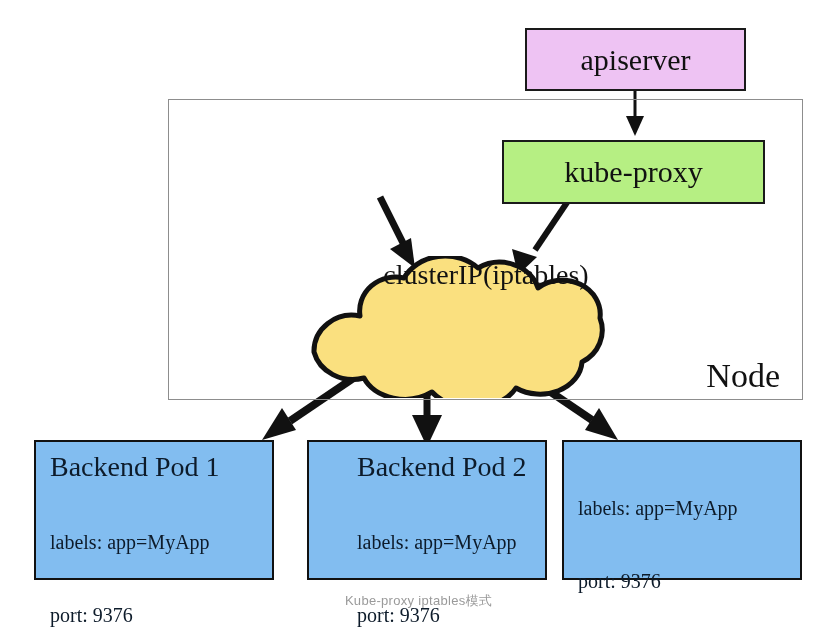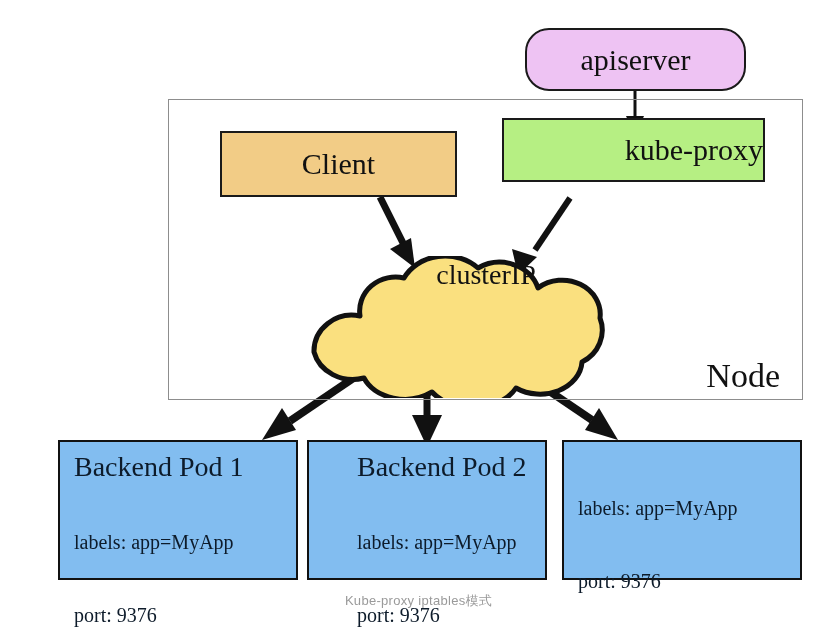--- a/index.html
+++ b/index.html
@@ -41,21 +41,20 @@
     line-height: 1.05;
     white-space: nowrap;
   }
   
   #apiserver-box {
     left: 525px;
     top: 28px;
     width: 221px;
     height: 63px;
     background: #eec3f3;
-    border-radius: 24px;
   }
   
   #node-container {
     position: absolute;
     left: 168px;
     top: 99px;
     width: 635px;
     height: 301px;
     box-sizing: border-box;
     border: 1px solid #8d8d8d;
@@ -73,25 +72,24 @@
   #client-box {
     left: 220px;
     top: 131px;
     width: 237px;
     height: 66px;
     background: #f2cc86;
   }
   
   #kubeproxy-box {
     left: 502px;
-    top: 118px;
+    top: 140px;
     width: 263px;
     height: 64px;
     background: #b6ef83;
-    align-items: flex-end;
   }
   
   #cloud-wrap {
     position: absolute;
     left: 300px;
     top: 256px;
     width: 320px;
     height: 142px;
   }
   #cloud-wrap svg {
@@ -135,21 +133,21 @@
     line-height: 1.2;
     margin-bottom: 10px;
     white-space: nowrap;
   }
   .pod-line {
     font-size: 20px;
     line-height: 1.45;
     white-space: nowrap;
     margin-top: 44px;
   }
-  #pod-1 { left: 58px; }
+  #pod-1 { left: 34px; }
   #pod-2 { left: 307px; padding-left: 48px; }
   #pod-3 { left: 562px; }
   
   #caption {
     position: absolute;
     left: 0;
     top: 592px;
     width: 837px;
     text-align: center;
     font-family: "Liberation Sans", "DejaVu Sans", sans-serif;
@@ -197,23 +195,20 @@
   </svg>
 
   <div id="node-container">
     <div id="node-label">Node</div>
   </div>
 
   <div class="box" id="apiserver-box">
     <div class="box-title">apiserver</div>
   </div>
 
-  <div class="box" id="client-box">
-    <div class="box-title">Client</div>
-  </div>
 
   <div class="box" id="kubeproxy-box">
     <div class="box-title">kube-proxy</div>
   </div>
 
   <div id="cloud-wrap">
     <svg width="320" height="142" viewBox="0 0 320 142">
       <path d="M 60 60
                A 36 34 0 0 1 104 22
                A 46 40 0 0 1 178 12
@@ -221,20 +216,21 @@
                A 38 34 0 0 1 300 62
                A 38 36 0 0 1 282 106
                A 42 34 0 0 1 216 132
                A 48 34 0 0 1 132 136
                A 44 34 0 0 1 64 122
                A 40 36 0 0 1 14 96
                A 38 36 0 0 1 60 60 Z" fill="#fae07f" stroke="#111111" stroke-width="5" stroke-linejoin="round"></path>
     </svg>
     <div id="cloud-text">
       <div>clusterIP</div>
+      <div>(iptables)</div>
     </div>
   </div>
 
   <div class="pod-box" id="pod-1">
     <div class="pod-title">Backend Pod 1</div>
     <div class="pod-line">labels: app=MyApp</div>
     <div class="pod-line">port: 9376</div>
   </div>
 
   <div class="pod-box" id="pod-2">

